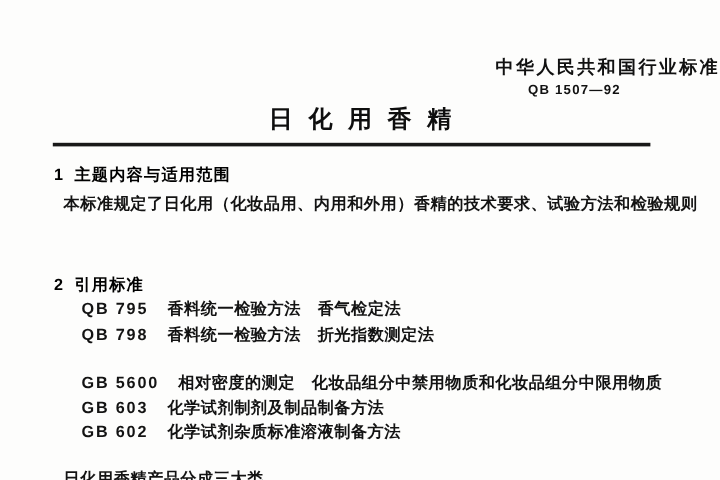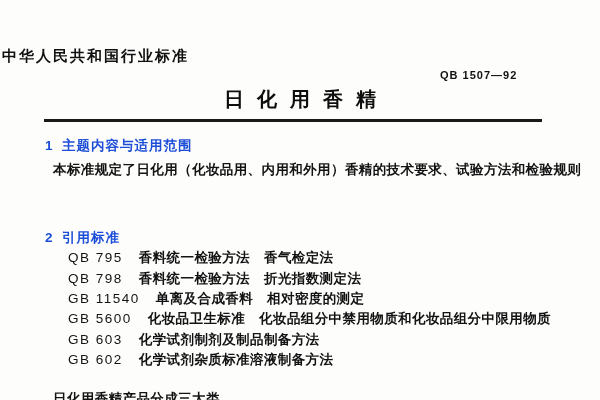--- a/index.html
+++ b/index.html
@@ -11,21 +11,21 @@
     height: 400px;
     background: #fdfdfc;
     overflow: hidden;
     color: #141414;
   }
 
   
   .std-header {
     position: absolute;
     top: 47px; left: 0; width: 100%;
-    text-align: left;
+    text-align: right;
     font-family: "Liberation Sans", sans-serif;
     font-size: 15px;
     font-weight: 700;
     letter-spacing: 2px;
     text-indent: 2px;
     color: #111;
   }
   .std-number {
     position: absolute;
     top: 69px; left: 440px;
@@ -54,21 +54,21 @@
   }
 
   
   .sec-heading {
     position: absolute;
     left: 45px;
     font-family: "Liberation Sans", sans-serif;
     font-size: 13.5px;
     font-weight: 700;
     letter-spacing: 1px;
-    color: #1d4ed8;
+    color: #000000;
     white-space: nowrap;
   }
   .sec-no { display: inline-block; width: 17px; }
   .h-sec1 { top: 137px; }
   .h-sec2 { top: 229px; }
   .h-sec3 { top: 368px; }
 
   
   .bodyline {
     position: absolute;
@@ -97,21 +97,21 @@
   }
   .ref-0 { top: 249px; }
   .ref-1 { top: 270px; }
   .ref-2 { top: 290px; }
   .ref-3 { top: 310px; }
   .ref-4 { top: 331px; }
   .ref-5 { top: 351px; }
   .ref-code {
     display: inline-block;
     font-family: "Liberation Sans", sans-serif;
-    font-weight: 400;
+    font-weight: 700;
     letter-spacing: 1.5px;
     margin-right: 16px;
   }
   .ref-name { margin-right: 14px; }
 </style>
 </head>
 <body>
 
 <div class="page">
 
@@ -128,25 +128,22 @@
   <div class="sec-heading h-sec2">
     <span class="sec-no">2</span><span>引用标准</span>
   </div>
 
   <div class="ref-row ref-0">
     <span class="ref-code">QB 795</span><span class="ref-name">香料统一检验方法</span><span>香气检定法</span>
   </div>
   <div class="ref-row ref-1">
     <span class="ref-code">QB 798</span><span class="ref-name">香料统一检验方法</span><span>折光指数测定法</span>
   </div>
-  <div class="ref-row ref-2">
-    <span class="ref-code">GB 11540</span><span class="ref-name">单离及合成香料</span><span>相对密度的测定</span>
-  </div>
   <div class="ref-row ref-3">
-    <span class="ref-code">GB 5600</span><span class="ref-name">化妆品卫生标准</span><span>化妆品组分中禁用物质和化妆品组分中限用物质</span>
+    <span class="ref-code">GB 5600</span><span class="ref-name">相对密度的测定</span><span>化妆品组分中禁用物质和化妆品组分中限用物质</span>
   </div>
   <div class="ref-row ref-4">
     <span class="ref-code">GB 603</span><span class="ref-name">化学试剂制剂及制品制备方法</span><span></span>
   </div>
   <div class="ref-row ref-5">
     <span class="ref-code">GB 602</span><span class="ref-name">化学试剂杂质标准溶液制备方法</span><span></span>
   </div>
 
   <div class="bodyline p3">日化用香精产品分成三大类。</div>
 

